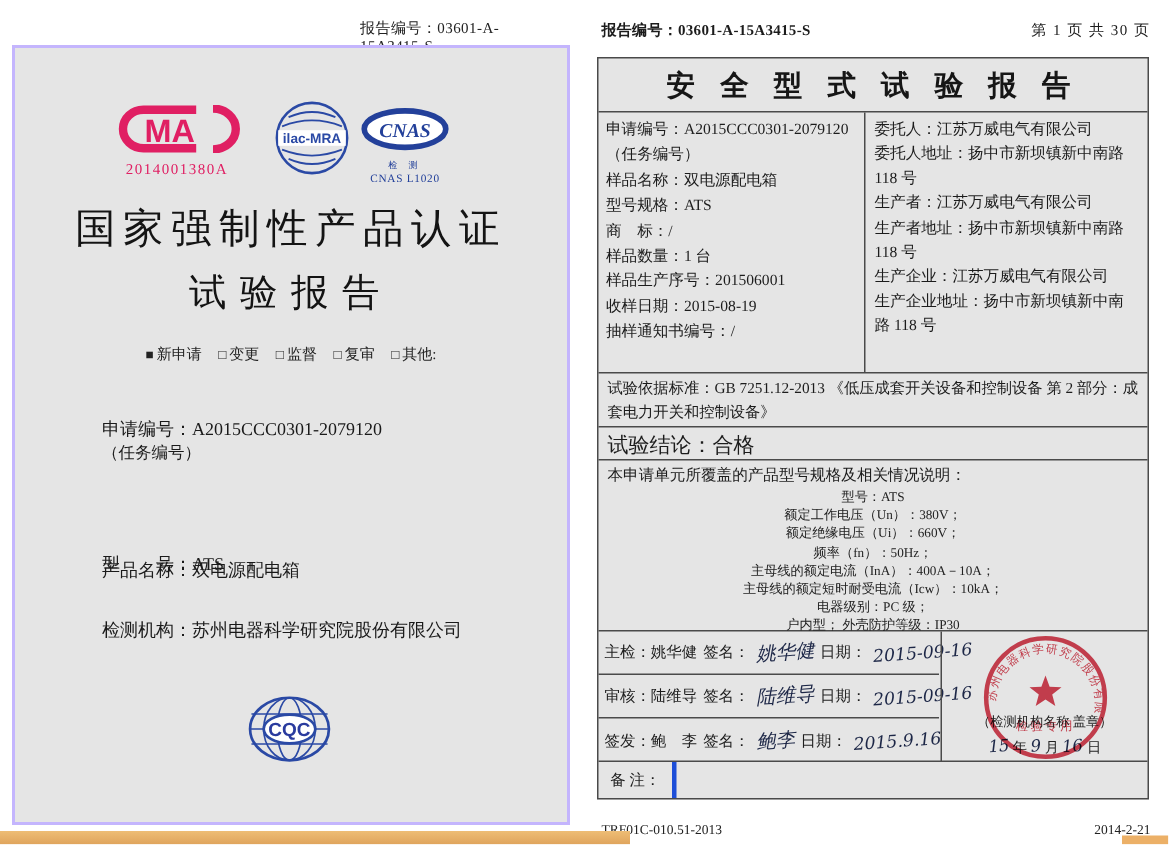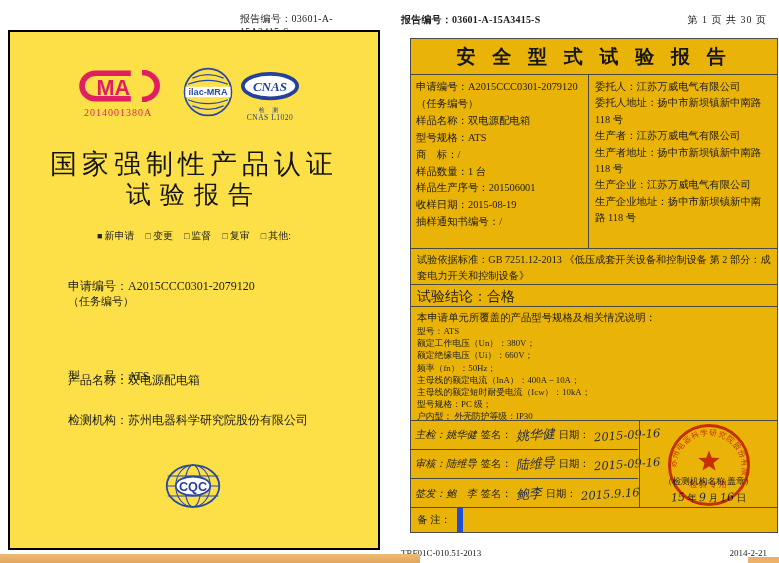--- a/index.html
+++ b/index.html
@@ -1,70 +1,70 @@
 <!DOCTYPE html>
 <html><head>
 <meta charset="utf-8">
 <style>
   html,body{margin:0;padding:0;}
   body{background:#ffffff;font-family:"Liberation Serif","DejaVu Serif",serif;color:#1c1c1c;}
   .screen{position:relative;width:779px;height:563px;background:#ffffff;overflow:hidden;}
 
   
   .lp-header{position:absolute;top:12px;left:240px;width:135px;font-size:10px;letter-spacing:.3px;color:#222;}
-  .page-left{position:absolute;left:8px;top:30px;width:368px;height:516px;border:2px solid #000000;background:#fde047;}
+  .page-left{position:absolute;left:8px;top:30px;width:368px;height:516px;border:2px solid #c4b5fd;background:#e5e5e5;}
   .logos{position:absolute;top:34px;left:0;width:100%;height:90px;}
   .cma{position:absolute;left:66px;top:4px;width:84px;text-align:center;}
   .cma-code{font-size:10px;color:#e01f63;letter-spacing:1px;margin-top:1px;}
   .ilac{position:absolute;left:172px;top:0px;}
   .cnas{position:absolute;left:230px;top:6px;width:60px;text-align:center;}
   .cnas-cap1{font-size:6px;color:#23409a;letter-spacing:3px;line-height:6px;margin-top:1px;}
   .cnas-cap2{font-size:7.5px;color:#23409a;letter-spacing:.5px;line-height:9px;}
-  .l-title1{position:absolute;top:114px;left:0;width:100%;text-align:center;font-size:27px;letter-spacing:5px;color:#141414;}
+  .l-title1{position:absolute;top:102px;left:0;width:100%;text-align:center;font-size:27px;letter-spacing:5px;color:#141414;}
   .l-title2{position:absolute;top:146px;left:0;width:100%;text-align:center;font-size:25px;letter-spacing:9px;color:#141414;}
   .cb-row{position:absolute;top:197px;left:0;width:100%;display:flex;justify-content:center;gap:11px;font-size:10px;color:#222;}
   .cb-item{display:flex;align-items:center;gap:2px;}
   .cb-sym{font-size:9px;}
   .l-fields{position:absolute;top:246px;left:58px;width:290px;font-size:12px;color:#1a1a1a;}
   .l-field{position:absolute;left:0;white-space:nowrap;}
   .f1{top:0;} .f1sub{top:16px;font-size:11px;} .f2{top:46px;margin-top:48px;} .f3{top:90px;} .f4{top:134px;}
   .cqc{position:absolute;left:154px;top:430px;}
 
   
   .page-right{position:absolute;left:398px;top:0;width:381px;height:563px;background:#fff;}
   .rp-header{position:absolute;top:13px;left:3px;width:366px;display:flex;justify-content:space-between;font-size:10px;}
   .rp-header .hl{font-weight:bold;letter-spacing:.2px;}
   .rp-header .hr{letter-spacing:1px;}
-  .rtable{position:absolute;left:12px;top:38px;width:366px;border:1.5px solid #4a4a4a;background:#eab308;}
+  .rtable{position:absolute;left:0;top:38px;width:366px;border:1.5px solid #4a4a4a;background:#e5e5e5;}
   .trow{border-bottom:1px solid #4a4a4a;box-sizing:border-box;position:relative;}
   .trow:last-child{border-bottom:none;}
   .row-title{height:36px;display:flex;align-items:center;justify-content:center;font-size:19px;font-weight:bold;letter-spacing:6px;color:#161616;}
   .row-info{height:174px;display:flex;}
   .cell-il{width:177px;box-sizing:border-box;padding:4px 5px;font-size:10.4px;line-height:16.9px;}
   .cell-ir{flex:1;box-sizing:border-box;border-left:1px solid #4a4a4a;padding:4px 6px;font-size:10.4px;line-height:16.4px;}
   .cell-ir .wrapline{text-align:left;}
   .row-standard{height:36px;box-sizing:border-box;padding:3px 6px;font-size:10.2px;line-height:15.5px;}
   .row-conclusion{height:22px;box-sizing:border-box;padding:3px 6px;font-size:14px;}
   .row-coverage{height:114px;box-sizing:border-box;padding:3px 6px;}
   .cov-title{font-size:10.4px;line-height:15px;}
-  .cov-line{font-size:8.8px;line-height:12.2px;color:#222;}
+  .cov-line{font-size:8.8px;line-height:12.2px;color:#222;text-align:center;}
   .row-signs{height:87px;}
   .sign-left{position:absolute;left:0;top:0;width:227px;height:87px;}
   .sign-row{height:29px;box-sizing:border-box;border-bottom:1px solid #4a4a4a;display:flex;align-items:center;padding:0 4px;font-size:10.3px;gap:4px;white-space:nowrap;}
   .sign-row:last-child{border-bottom:none;}
-  .sign-role{width:84px;font-style:italic;}
+  .sign-role{width:84px;}
   .script{font-family:"DejaVu Serif",serif;font-style:italic;color:#1d2747;font-size:13px;transform:rotate(-4deg);display:inline-block;letter-spacing:0px;}
   .script.date{font-size:11.5px;}
   .stamp-cell{position:absolute;right:0;top:0;width:138px;height:87px;border-left:1px solid #4a4a4a;box-sizing:border-box;}
   .stamp-caption{position:absolute;top:55px;left:0;width:100%;text-align:center;font-size:8.8px;color:#222;}
   .stamp-date{position:absolute;top:70px;left:0;width:100%;text-align:center;font-size:9.5px;color:#222;}
   .stamp-date .script{font-size:11px;}
   .stamp-svg{position:absolute;left:26px;top:1px;mix-blend-mode:multiply;opacity:.88;}
   .row-remark{height:24px;display:flex;}
-  .remark-label{width:52px;box-sizing:border-box;border-right:6px solid #1d4ed8;display:flex;align-items:center;justify-content:center;font-size:10.3px;}
+  .remark-label{width:52px;box-sizing:border-box;border-right:3px solid #1d4ed8;display:flex;align-items:center;justify-content:center;font-size:10.3px;}
   .remark-value{flex:1;display:flex;align-items:center;justify-content:center;font-size:10.3px;letter-spacing:.5px;}
   .rp-footer{position:absolute;top:548px;left:3px;width:366px;display:flex;justify-content:space-between;font-size:9px;color:#222;}
 
   
   .strip-bl{position:absolute;left:0;top:554px;width:420px;height:9px;background:linear-gradient(#eebd75,#dfa45c);}
   .strip-br{position:absolute;left:748px;top:557px;width:31px;height:6px;background:#ecb067;}
 </style>
 </head>
 <body>
 
@@ -191,21 +191,21 @@
       <div class="trow row-conclusion">试验结论：合格</div>
 
       <div class="trow row-coverage">
         <div class="cov-title">本申请单元所覆盖的产品型号规格及相关情况说明：</div>
         <div class="cov-line">型号：ATS</div>
         <div class="cov-line">额定工作电压（Un）：380V；</div>
         <div class="cov-line">额定绝缘电压（Ui）：660V；</div>
         <div class="cov-line">频率（fn）：50Hz；</div>
         <div class="cov-line">主母线的额定电流（InA）：400A－10A；</div>
         <div class="cov-line">主母线的额定短时耐受电流（Icw）：10kA；</div>
-        <div class="cov-line">型号规格：PC 级；</div>
+        <div class="cov-line">电器级别：PC 级；</div>
         <div class="cov-line">户内型；  外壳防护等级：IP30</div>
       </div>
 
       <div class="trow row-signs">
         <div class="sign-left">
           <div class="sign-row">
             <span class="sign-role">主检：姚华健</span>
             <span>签名：</span>
             <span class="script">姚华健</span>
             <span>日期：</span>

